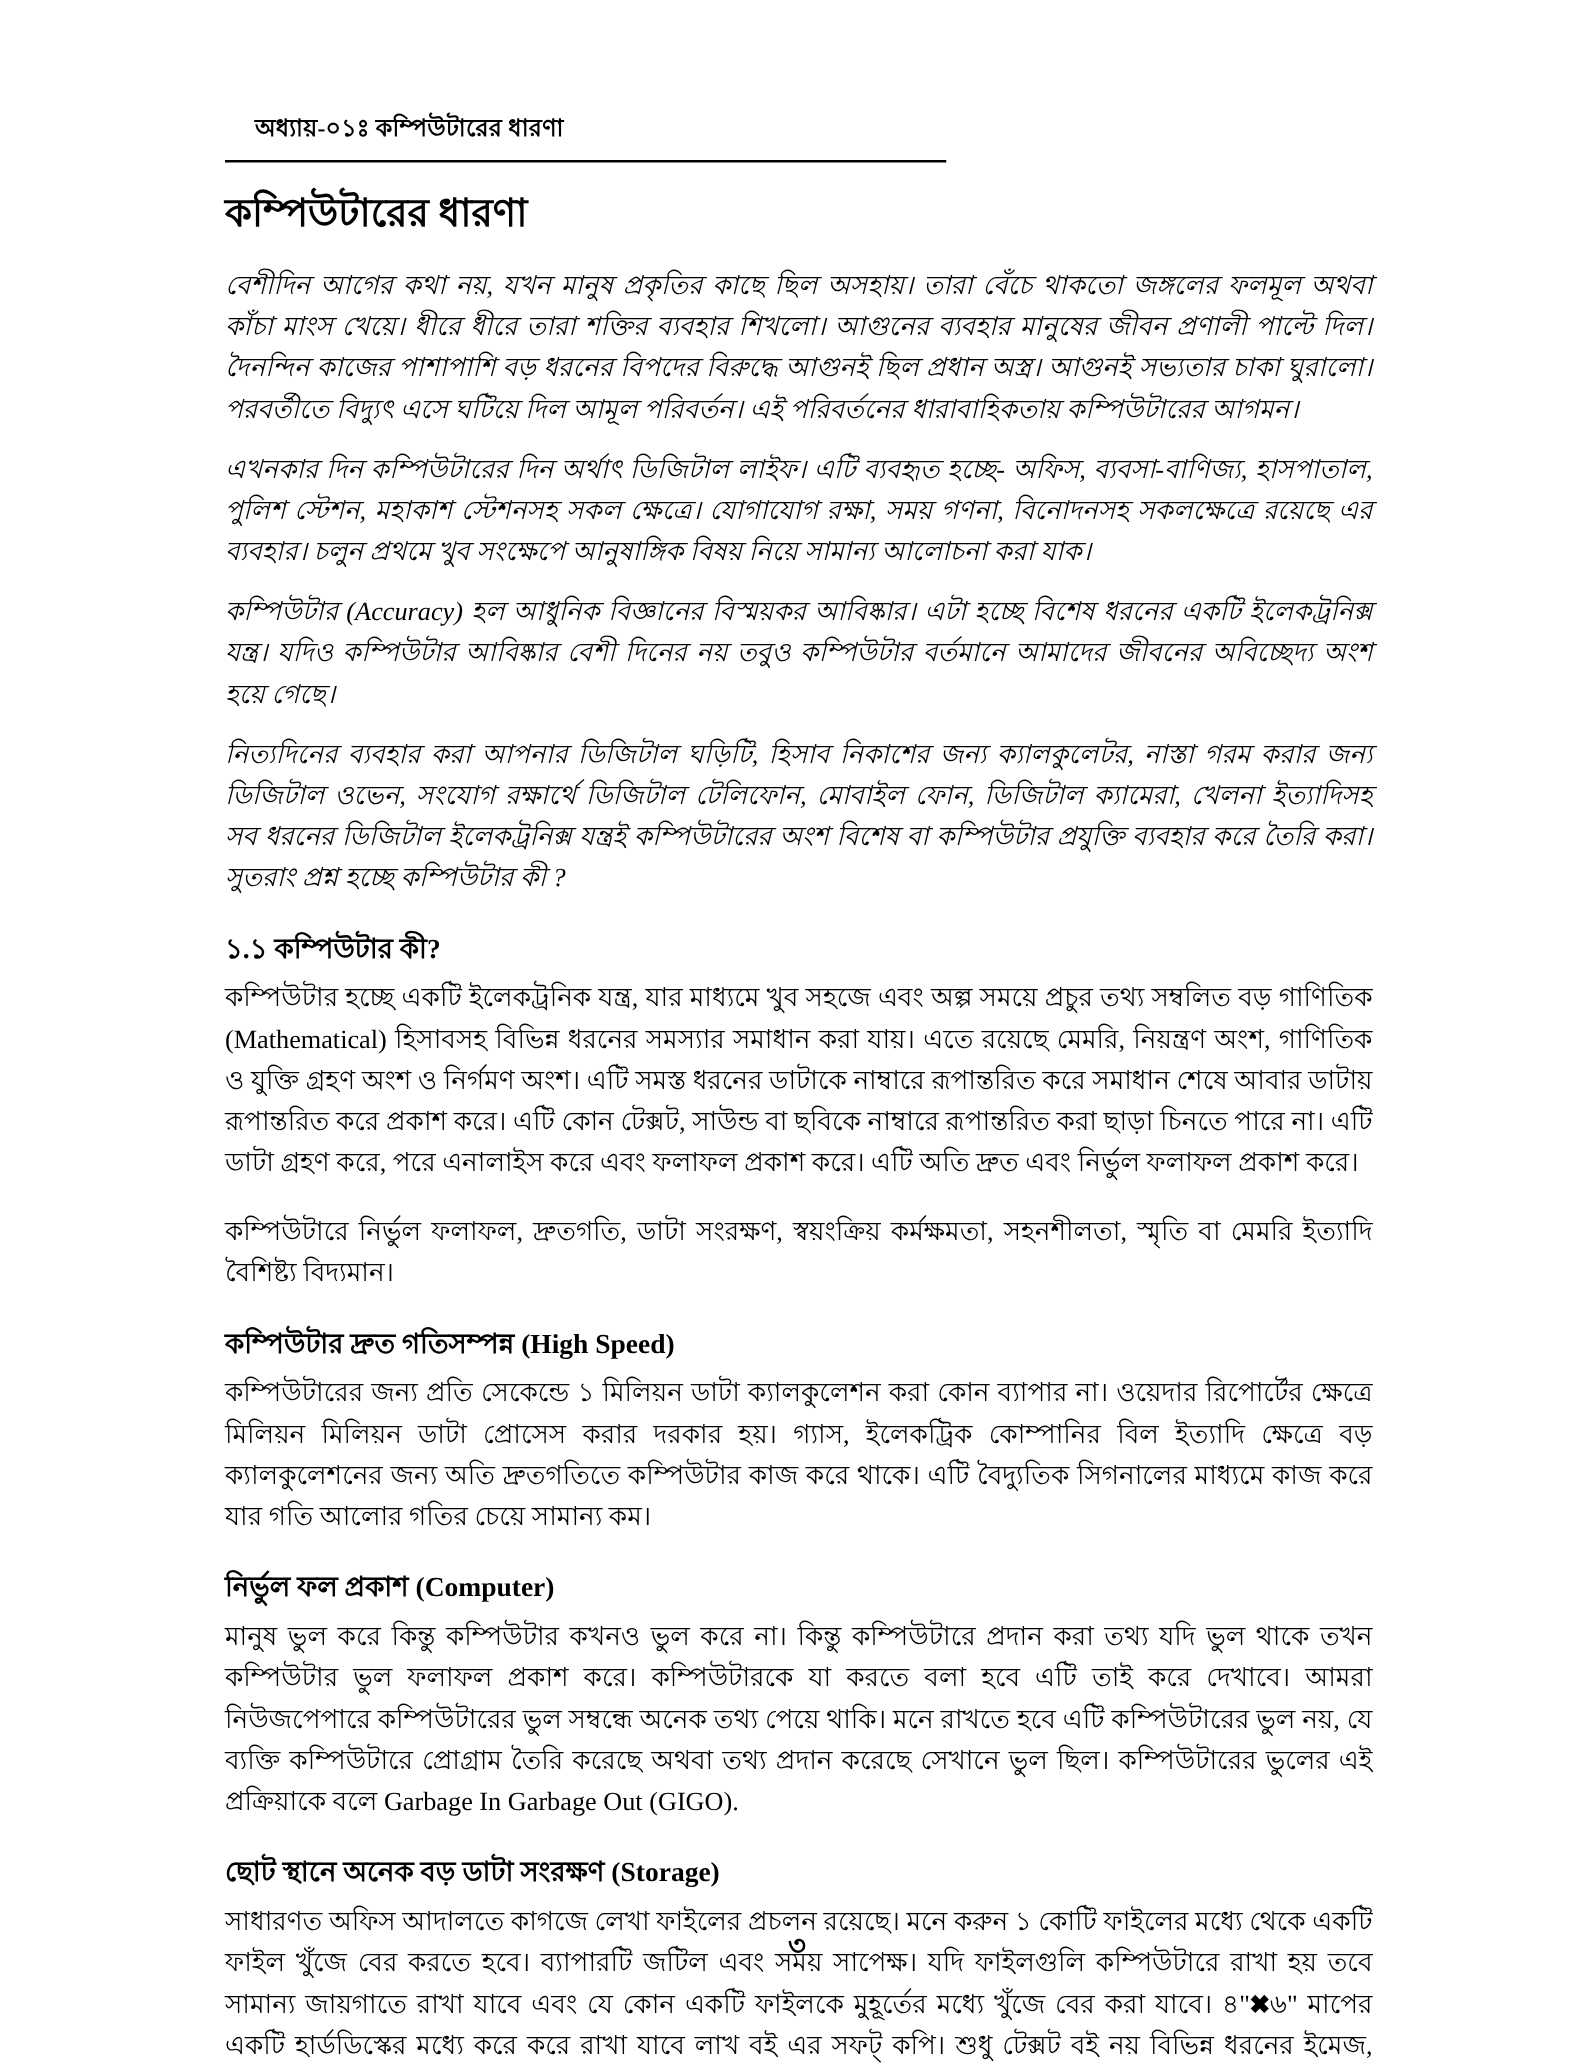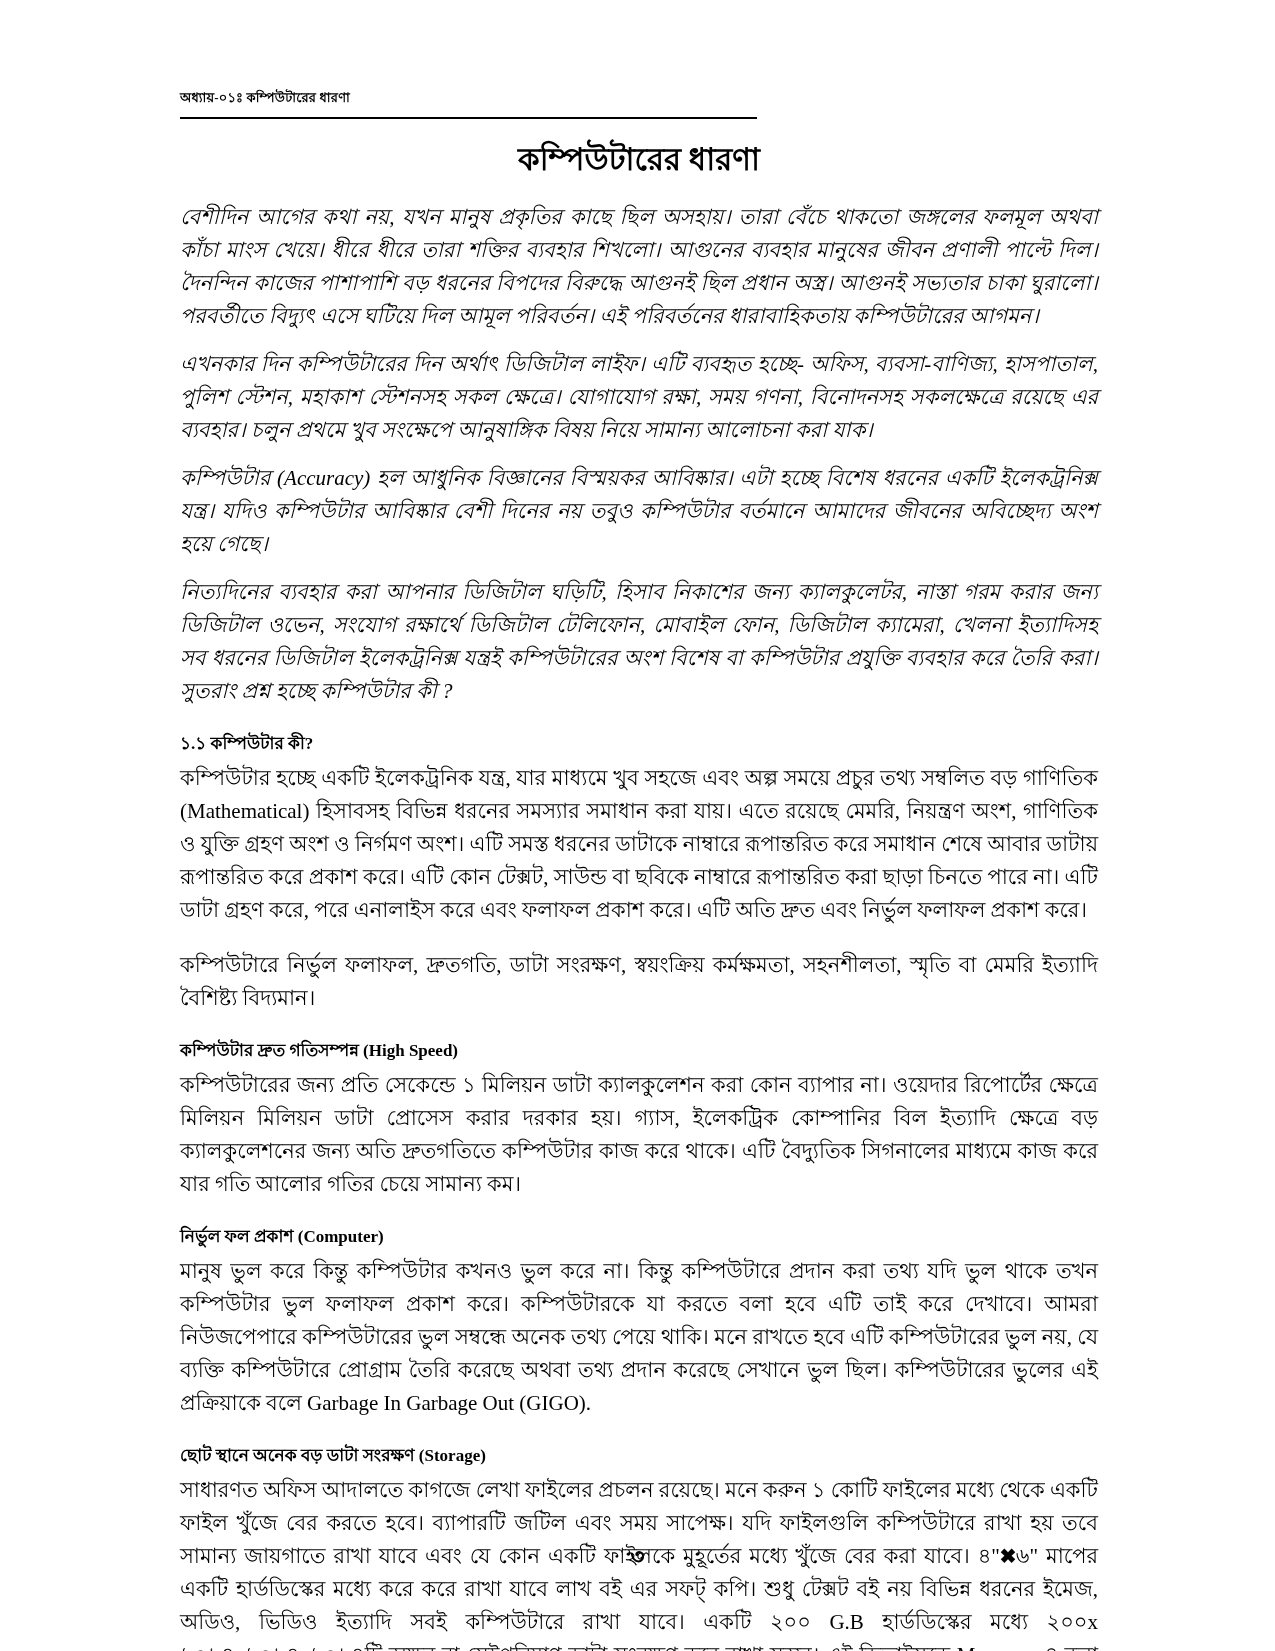--- a/index.html
+++ b/index.html
@@ -15,46 +15,46 @@
     background: #ffffff;
     overflow: hidden;
   }
   .content {
     position: absolute;
     left: 180px;
     top: 88px;
     width: 918px;
   }
   .chapter-label {
-    font-size: 13px;
+    font-size: 19px;
     font-weight: bold;
     letter-spacing: 0.2px;
+    margin-left: 24px;
   }
   .header-rule {
     width: 577px;
     height: 2px;
     background: #000000;
     margin-top: 8px;
   }
   .page-title {
-    text-align: center;
     font-size: 31px;
     font-weight: bold;
     margin: 16px 0 14px 0;
   }
   .para {
     font-size: 21px;
     line-height: 33px;
     text-align: justify;
     margin-bottom: 15px;
     font-style: italic;
   }
   .section { margin-top: 22px; }
   .section-heading {
-    font-size: 17px;
+    font-size: 22px;
     font-weight: bold;
     margin-bottom: 4px;
   }
   .section-body {
     font-size: 21px;
     line-height: 33px;
     text-align: justify;
   }
   .page-number {
     position: absolute;

